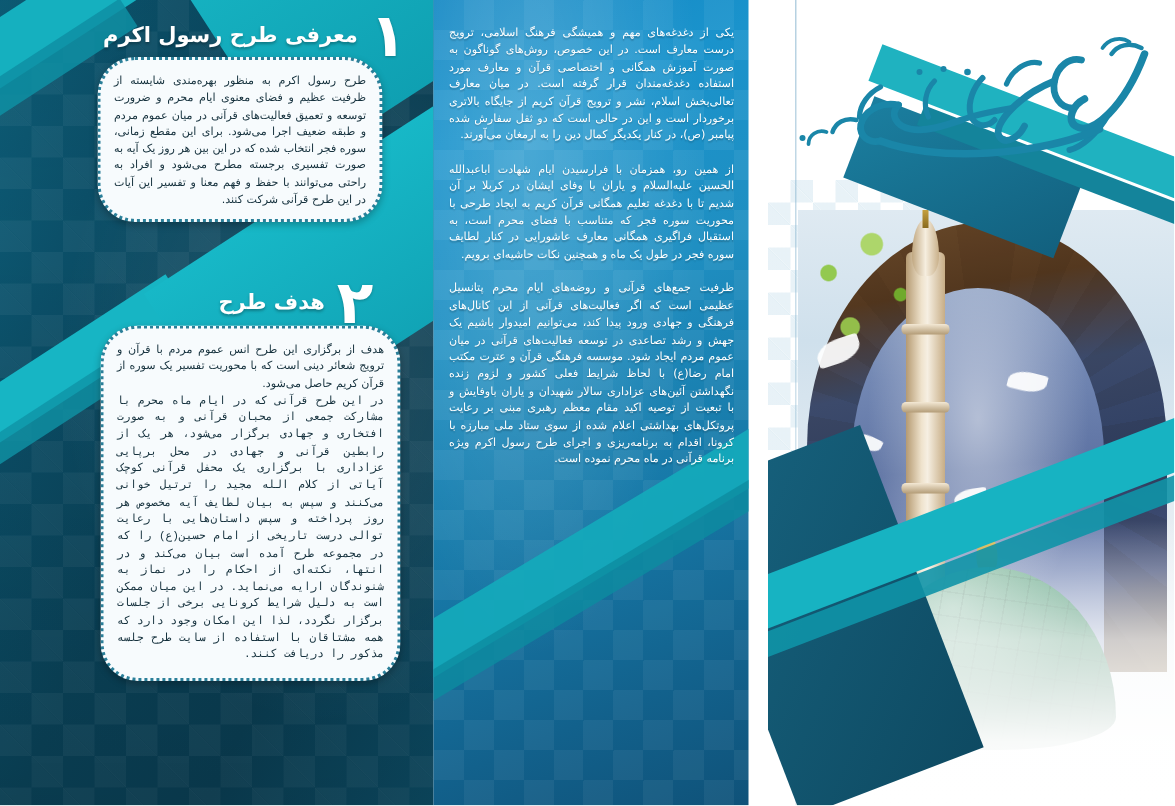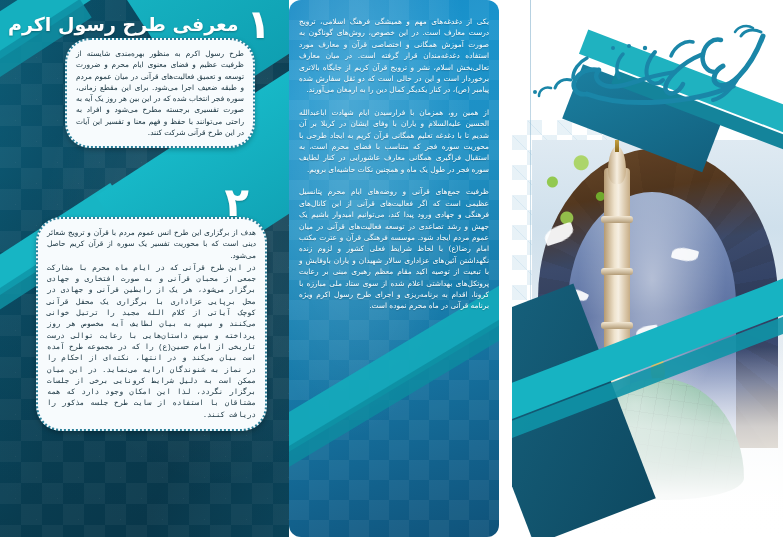--- a/index.html
+++ b/index.html
@@ -45,38 +45,38 @@
     transform:rotate(-33deg); transform-origin:left top; }
   #wedge-2 { position:absolute; left:96px; top:196px; width:330px; height:120px;
     background:linear-gradient(180deg,#17b8c7,#11a4b6);
     transform:rotate(-33deg); transform-origin:left top; }
 
   
   .head-row { position:absolute; display:flex; align-items:center; gap:8px;
     direction:rtl; z-index:6; }
   .head-num { font-size:40px; font-weight:bold; color:#ffffff; line-height:.9;
     text-shadow:0 1px 2px rgba(0,0,0,.25); }
-  .head-title { font-size:19px; font-weight:bold; color:#ffffff;
+  .head-title { font-size:14px; font-weight:bold; color:#ffffff;
     text-shadow:0 1px 2px rgba(0,0,0,.3); letter-spacing:.2px; }
   #head-1 { right:18px; top:6px; }
   #head-2 { right:40px; top:184px; }
 
   
   .card { position:absolute; background:#f7fbfd; border-radius:25px;
     border:2px dotted #2a7f99; padding:8px 9px; z-index:5;
     box-shadow:0 2px 5px rgba(0,0,0,.25); }
   .card p { font-size:7.4px; line-height:11.3px; color:#15313d;
     text-align:justify; direction:rtl; letter-spacing:.1px; }
   .card p + p { margin-top:2px;font-family:Liberation Mono, monospace; }
   #card-1 { right:34px; top:38px; width:190px; }
-  #card-2 { right:22px; top:217px; width:231px; }
+  #card-2 { right:22px; top:217px; width:200px; }
 
   
   #panel-mid { left:289px; width:210px;
-    background:linear-gradient(158deg,#1488c4 0%, #1a93cc 16%, #1f8fc2 38%, #1779a8 62%, #12618c 84%, #0f5279 100%);border-radius:12px; }
+    background:linear-gradient(158deg,#1488c4 0%, #1a93cc 16%, #1f8fc2 38%, #1779a8 62%, #12618c 84%, #0f5279 100%); }
   #panel-mid .checker {
     position:absolute; inset:0;
     background-image:
       linear-gradient(45deg, rgba(255,255,255,.05) 25%, transparent 25%, transparent 75%, rgba(255,255,255,.05) 75%),
       linear-gradient(45deg, rgba(255,255,255,.05) 25%, transparent 25%, transparent 75%, rgba(255,255,255,.05) 75%);
     background-size:40px 40px; background-position:0 0, 20px 20px;
   }
   #panel-mid .glow { position:absolute; inset:0;
     background:radial-gradient(ellipse at 30% 18%, rgba(255,255,255,.20), rgba(255,255,255,0) 55%); }
   #mid-rib { position:absolute; left:-30px; top:430px; width:300px; height:34px;
@@ -201,20 +201,21 @@
     <div class="head-row" id="head-1">
       <span class="head-num">۱</span>
       <span class="head-title">معرفی طرح رسول اکرم</span>
     </div>
     <div class="card" id="card-1">
       <p>طرح رسول اکرم به منظور بهره‌مندی شایسته از ظرفیت عظیم و فضای معنوی ایام محرم و ضرورت توسعه و تعمیق فعالیت‌های قرآنی در میان عموم مردم و طبقه ضعیف اجرا می‌شود. برای این مقطع زمانی، سوره فجر انتخاب شده که در این بین هر روز یک آیه به صورت تفسیری برجسته مطرح می‌شود و افراد به راحتی می‌توانند با حفظ و فهم معنا و تفسیر این آیات در این طرح قرآنی شرکت کنند.</p>
     </div>
 
     <div class="head-row" id="head-2">
       <span class="head-num">۲</span>
+      <span class="head-title">هدف طرح</span>
     </div>
     <div class="card" id="card-2">
       <p>هدف از برگزاری این طرح انس عموم مردم با قرآن و ترویج شعائر دینی است که با محوریت تفسیر یک سوره از قرآن کریم حاصل می‌شود.</p>
       <p>در این طرح قرآنی که در ایام ماه محرم با مشارکت جمعی از محبان قرآنی و به صورت افتخاری و جهادی برگزار می‌شود، هر یک از رابطین قرآنی و جهادی در محل برپایی عزاداری با برگزاری یک محفل قرآنی کوچک آیاتی از کلام الله مجید را ترتیل خوانی می‌کنند و سپس به بیان لطایف آیه مخصوص هر روز پرداخته و سپس داستان‌هایی با رعایت توالی درست تاریخی از امام حسین(ع) را که در مجموعه طرح آمده است بیان می‌کند و در انتها، نکته‌ای از احکام را در نماز به شنوندگان ارایه می‌نماید. در این میان ممکن است به دلیل شرایط کرونایی برخی از جلسات برگزار نگردد، لذا این امکان وجود دارد که همه مشتاقان با استفاده از سایت طرح جلسه مذکور را دریافت کنند.</p>
     </div>
   </div>
 
   <div class="panel" id="panel-mid">
     <div class="checker"></div>
     <div class="glow"></div>

